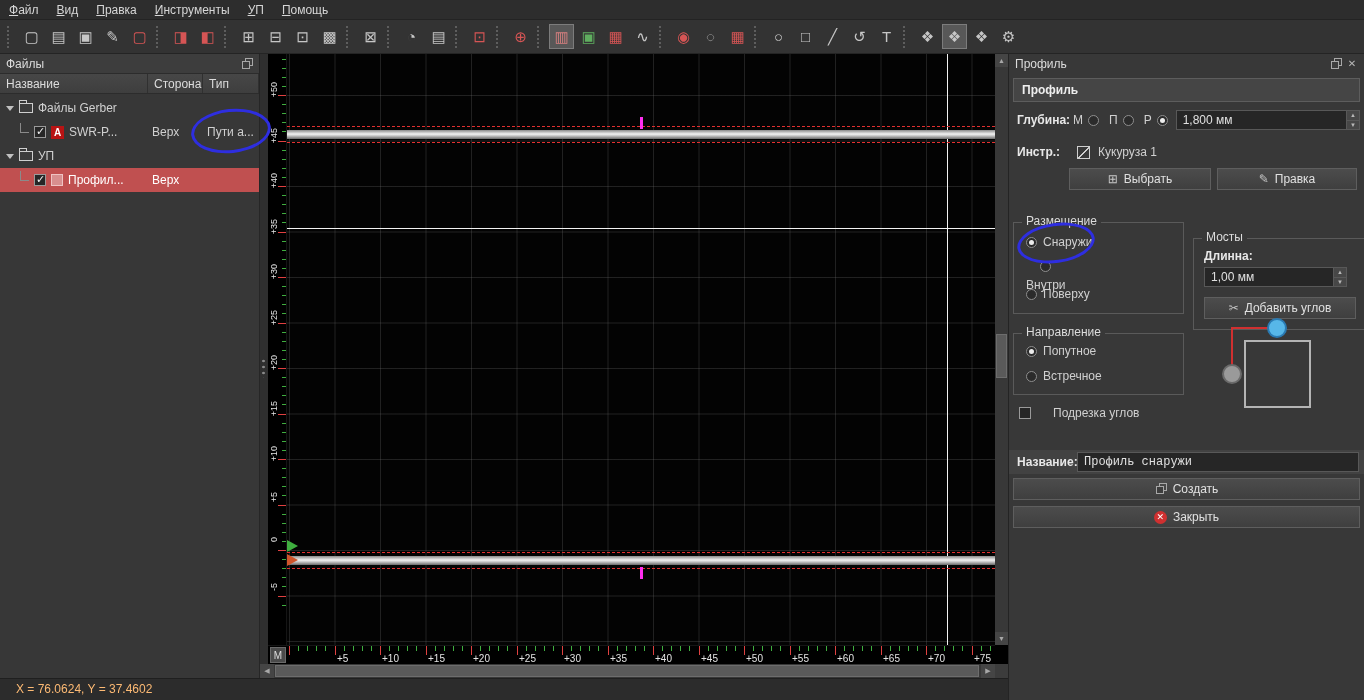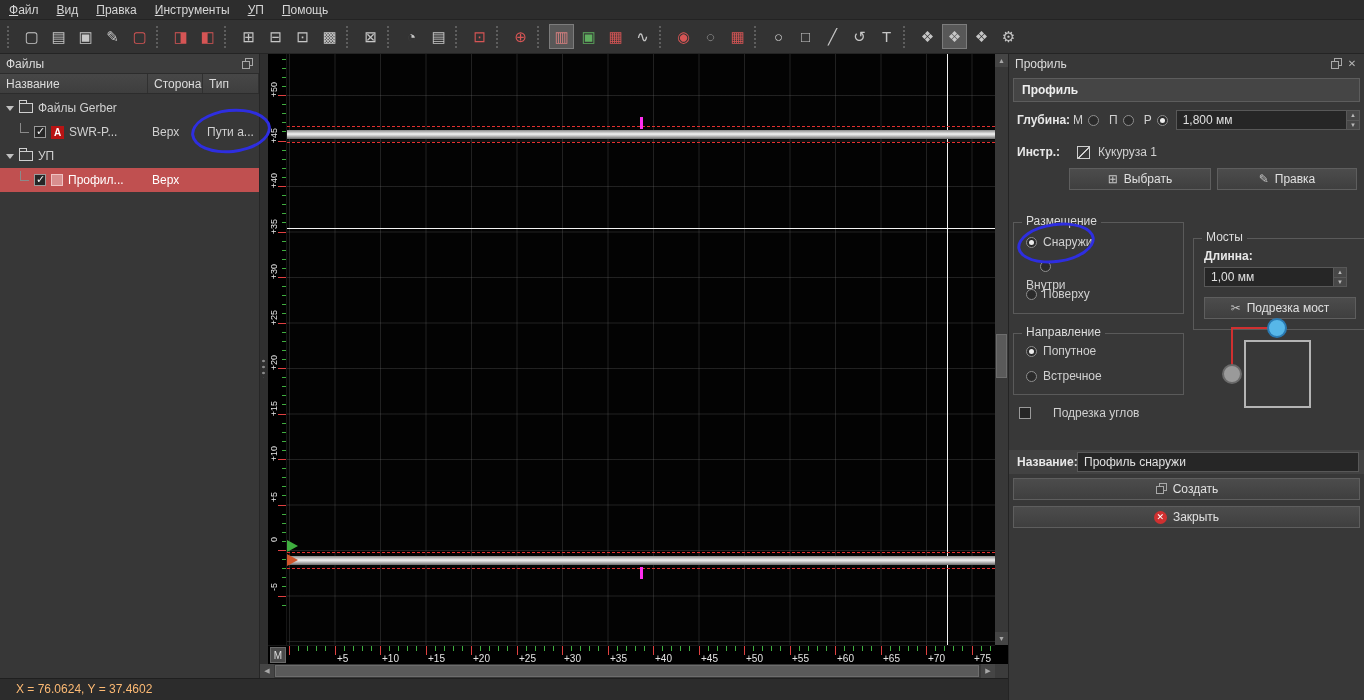--- a/index.html
+++ b/index.html
@@ -133,21 +133,21 @@
   .diagram { position:absolute; left:200px; top:256px; width:152px; height:120px; }
   .diag-square { position:absolute; left:35px; top:30px; width:67px; height:68px; border:2px solid #b4b4b4; }
   .diag-vline { position:absolute; left:22px; top:18px; width:2px; height:46px; background:#d03030; }
   .diag-hline { position:absolute; left:22px; top:17px; width:46px; height:2px; background:#d03030; }
   .diag-gray-circle { position:absolute; left:13px; top:54px; width:20px; height:20px; border-radius:50%;
     background:#9a9a9a; border:2px solid #6a6a6a; }
   .diag-blue-circle { position:absolute; left:58px; top:8px; width:20px; height:20px; border-radius:50%;
     background:#57b7e8; border:2px solid #2a7ab2; }
   .name-strip { position:absolute; left:0; right:0; top:396px; height:24px; background:#424242;
     display:flex; align-items:center; padding-left:8px; }
-  .name-input { position:absolute; left:68px; right:5px; top:398px; height:20px; }
+  .name-input { position:absolute; left:68px; right:5px; top:398px; height:20px;font-family:Liberation Mono, monospace; }
   .btn-create { position:absolute; left:4px; right:4px; top:424px; }
   .btn-close  { position:absolute; left:4px; right:4px; top:452px; }
   .icon-closered { width:13px; height:13px; border-radius:50%; background:#cf3030; color:#fff;
     font-size:9px; line-height:13px; text-align:center; }
 
   
   .statusbar { position:absolute; left:0; top:678px; width:1008px; height:28px; background:#2c2c2c;
     border-top:1px solid #1f1f1f; line-height:21px; padding-left:16px; color:#fdba74; }
 
   
@@ -519,21 +519,21 @@
     <div class="groupbox gb-bridges">
       <span class="gb-title">Мосты</span>
       <span class="bold bridge-len-label">Длинна:</span>
       <span class="field bridge-field">1,00 мм</span>
       <span class="spin bridge-spin">
           <span class="up"></span>
           <span class="dn"></span>
         </span>
       <div class="btn bridge-btn">
         <span class="bicon">✂</span>
-        <span>Подрезка мост</span>
+        <span>Добавить углов</span>
       </div>
     </div>
 
     <div class="groupbox gb-direction">
       <span class="gb-title">Направление</span>
       <div class="radio-row" style="top:10px;">
         <span class="radio on"></span>
         <span>Попутное</span>
       </div>
       <div class="radio-row" style="top:35px;">

